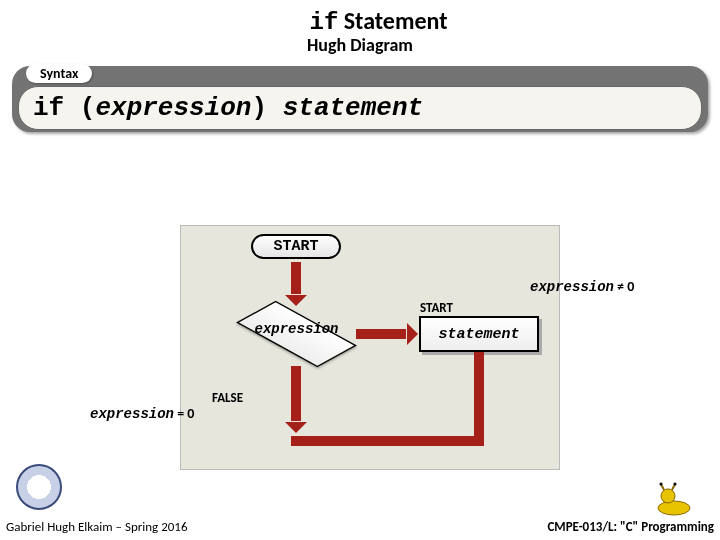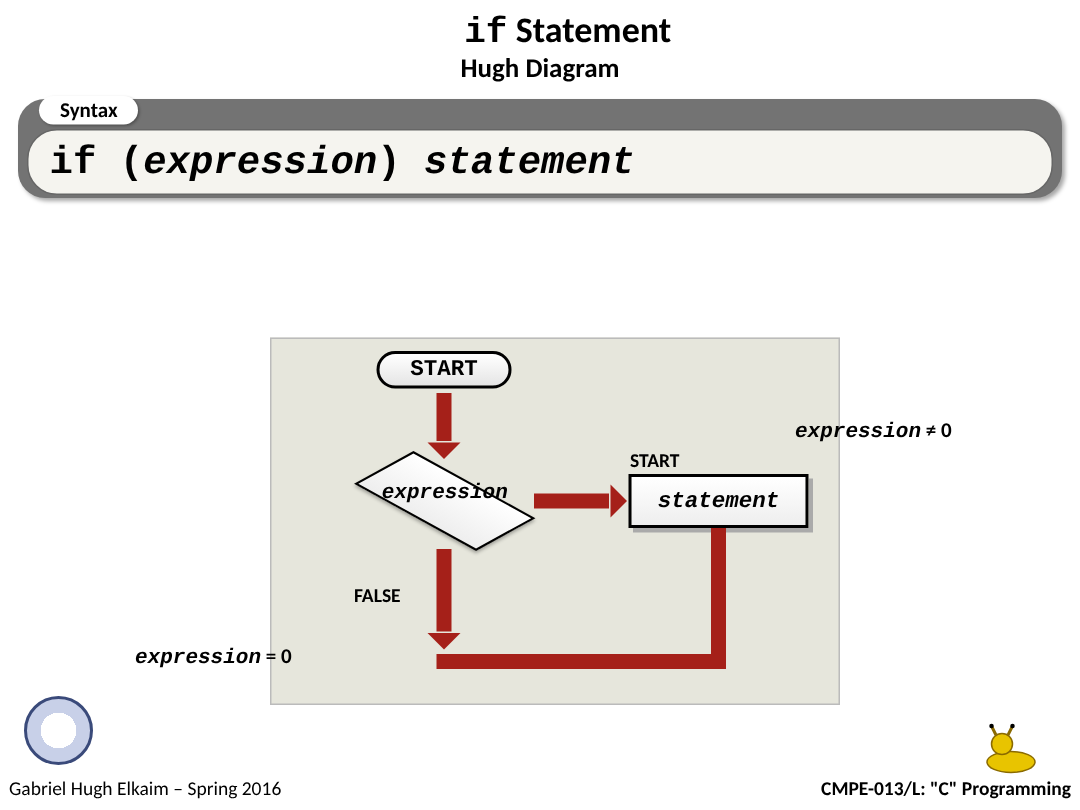--- a/index.html
+++ b/index.html
@@ -156,22 +156,22 @@
   .anno {
     position: absolute;
     font-size: 14px;
     font-weight: bold;
     color: #000;
     font-family: Calibri, Arial, sans-serif;
   }
   .anno .mono { font-family: "Courier New", monospace; font-style: italic; font-weight: bold; }
   .anno-true-expr { left: 530px; top: 278px; }
   .anno-true { left: 420px; top: 300px; font-size: 13px; }
-  .anno-false { left: 236px; top: 390px; font-size: 13px; }
-  .anno-false-expr { left: 90px; top: 405px; margin-top: 24px; }
+  .anno-false { left: 212px; top: 390px; font-size: 13px; }
+  .anno-false-expr { left: 90px; top: 405px; }
 
   
   .footer-left {
     position: absolute;
     left: 6px; bottom: 6px;
     font-size: 13px;
     color: #000;
   }
   .footer-right {
     position: absolute;

